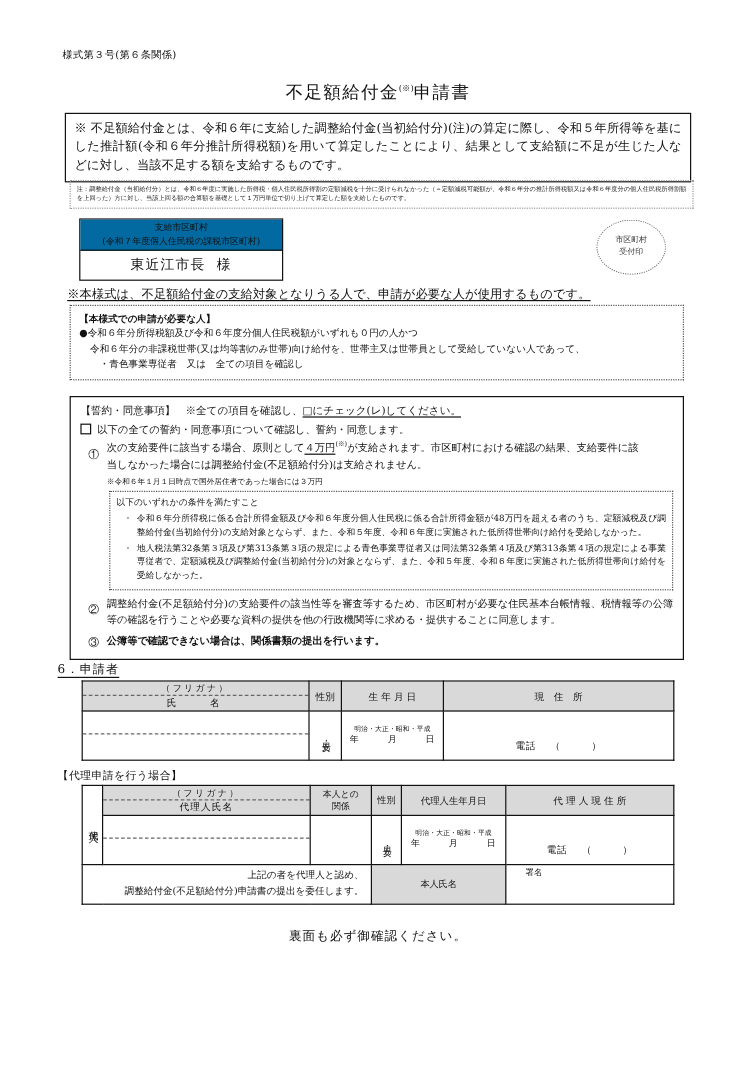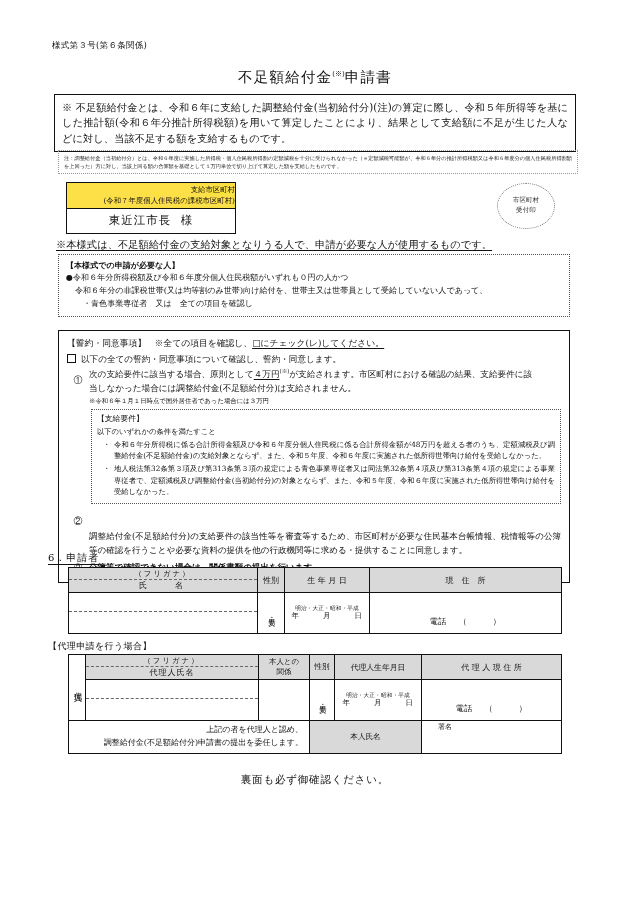--- a/index.html
+++ b/index.html
@@ -33,22 +33,22 @@
     font-size:5.2px;line-height:1.55;letter-spacing:0;
     color:#222;text-align:justify;
   }
 
   
   .addr-box{
     position:absolute;left:66px;top:182px;width:170px;
     border:1.4px solid #111;box-sizing:border-box;
   }
   .addr-head{
-    background:#fde047;border-bottom:1px solid #111;
-    text-align:right;font-size:7.4px;line-height:1.45;padding:2px 0 2px;
+    background:#0369a1;border-bottom:1px solid #111;
+    text-align:center;font-size:7.4px;line-height:1.45;padding:2px 0 2px;
   }
   .addr-body{
     text-align:center;font-size:11.5px;letter-spacing:1px;padding:4px 0 5px;
   }
   .seal{
     position:absolute;left:497px;top:183px;width:56px;height:44px;
     border:1px dotted #777;border-radius:50%;
     display:flex;flex-direction:column;align-items:center;justify-content:center;
     font-size:6.6px;line-height:1.45;color:#333;
   }
@@ -93,21 +93,21 @@
     margin:3px 0 1px 2px;padding:3px 5px 4px;
     font-size:7.3px;line-height:1.6;text-align:justify;
   }
   .req-box .hd{font-size:7.8px;}
   .req-box ul{margin:1px 0 0;padding-left:11px;list-style:none;}
   .req-box li{position:relative;padding-left:6px;margin-bottom:1px;}
   .req-box li:before{content:"・";position:absolute;left:-5px;top:0;}
 
   .item2{display:flex;align-items:flex-start;margin-top:5px;}
   .item2 .n{width:22px;flex:0 0 22px;text-align:center;font-size:9px;padding-top:4px;}
-  .item2 .c{flex:1;font-size:8.5px;line-height:1.6;text-align:justify;margin-top:20px;}
+  .item2 .c{flex:1;font-size:8.5px;line-height:1.6;text-align:justify;}
   .item3{display:flex;align-items:flex-start;margin-top:4px;}
   .item3 .n{width:22px;flex:0 0 22px;text-align:center;font-size:9px;}
   .item3 .c{flex:1;font-size:8.5px;font-weight:bold;}
 
   
   .sec1{position:absolute;left:48px;top:551px;font-size:10px;letter-spacing:1px;
         text-decoration:underline;text-underline-offset:3px;}
 
   table.frm{border-collapse:collapse;position:absolute;box-sizing:border-box;}
   table.frm td{border:.8px solid #111;font-size:8px;vertical-align:middle;text-align:center;padding:0;}
@@ -184,24 +184,23 @@
     <div class="row-num">
       <div class="n">①</div>
       <div class="c">
         <div>
           <span>次の支給要件に該当する場合、原則として</span><span class="u">４万円</span><span class="sup">(※)</span><span>が支給されます。市区町村における確認の結果、支給要件に該</span>
         </div>
         <div>当しなかった場合には調整給付金(不足額給付分)は支給されません。</div>
         <div class="note-sm">※令和６年１月１日時点で国外居住者であった場合には３万円</div>
 
         <div class="req-box">
-          <div class="hd">【支給要件】</div>
           <div>以下のいずれかの条件を満たすこと</div>
           <ul>
-            <li>令和６年分所得税に係る合計所得金額及び令和６年度分個人住民税に係る合計所得金額が48万円を超える者のうち、定額減税及び調整給付金(不足額給付金)の支給対象とならず、また、令和５年度、令和６年度に実施された低所得世帯向け給付を受給しなかった。</li>
+            <li>令和６年分所得税に係る合計所得金額及び令和６年度分個人住民税に係る合計所得金額が48万円を超える者のうち、定額減税及び調整給付金(当初給付分)の支給対象とならず、また、令和５年度、令和６年度に実施された低所得世帯向け給付を受給しなかった。</li>
             <li>地人税法第32条第３項及び第313条第３項の規定による青色事業専従者又は同法第32条第４項及び第313条第４項の規定による事業専従者で、定額減税及び調整給付金(当初給付分)の対象とならず、また、令和５年度、令和６年度に実施された低所得世帯向け給付を受給しなかった。</li>
           </ul>
         </div>
       </div>
     </div>
 
     <div class="item2">
       <div class="n">②</div>
       <div class="c">調整給付金(不足額給付分)の支給要件の該当性等を審査等するため、市区町村が必要な住民基本台帳情報、税情報等の公簿等の確認を行うことや必要な資料の提供を他の行政機関等に求める・提供することに同意します。</div>
     </div>

